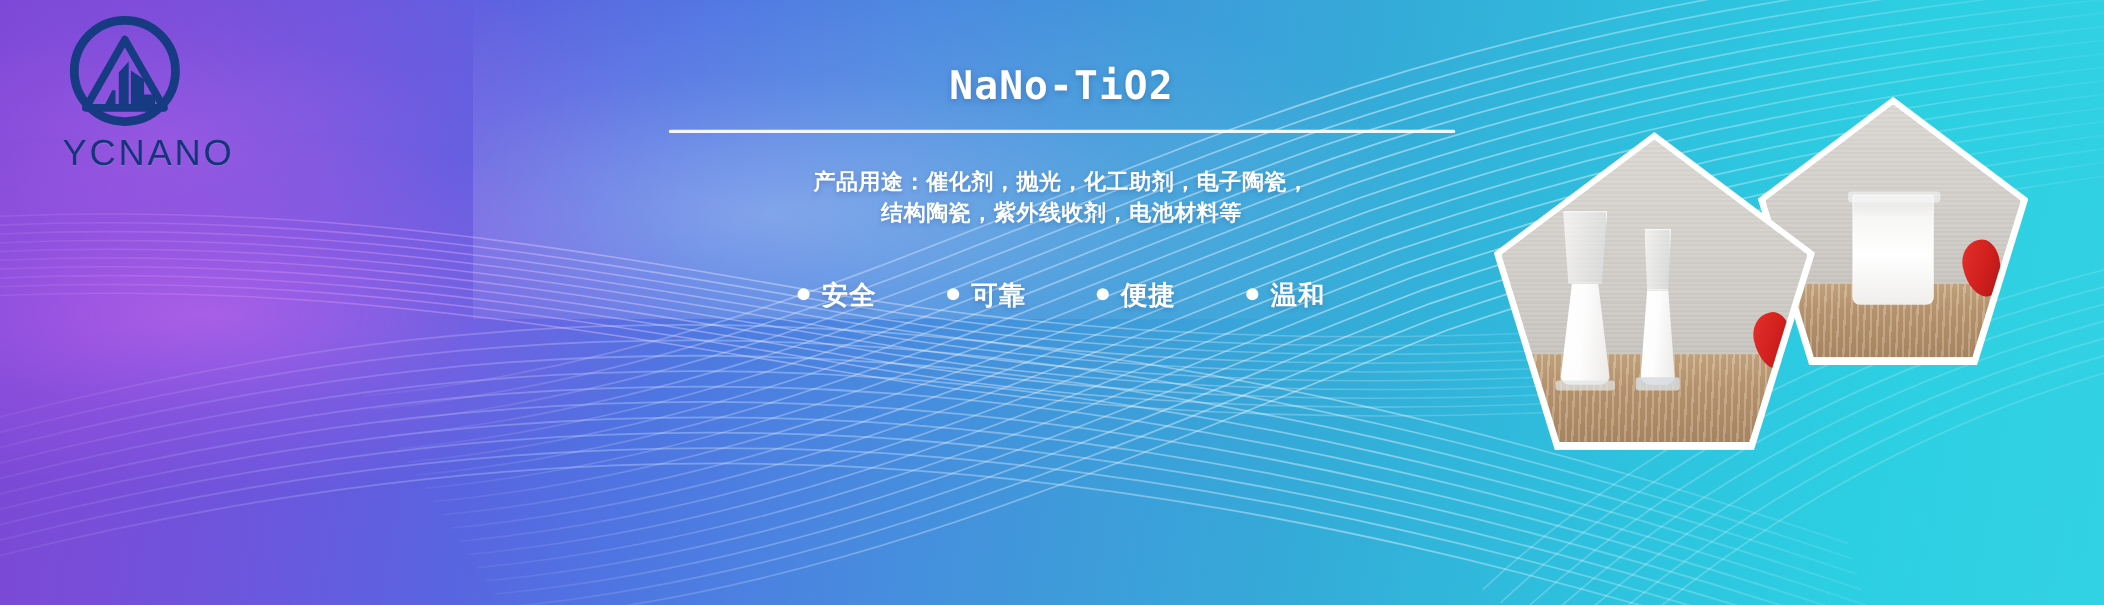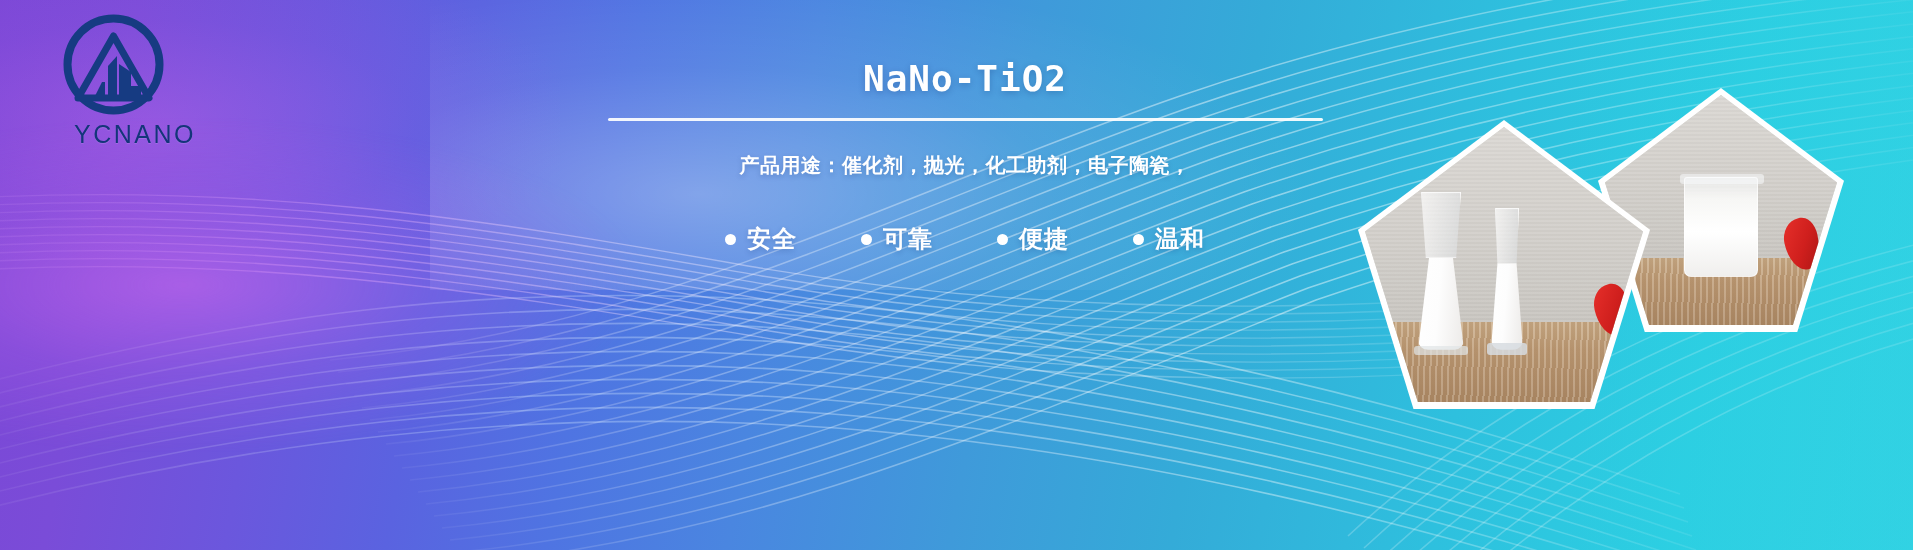--- a/index.html
+++ b/index.html
@@ -53,21 +53,21 @@
     pointer-events:none;
   }
 
   
   .logo{ position:absolute; left:45px; top:12px; width:180px; height:140px; }
   .logo-mark{ position:absolute; left:16px; top:0; width:105px; height:105px; }
   .logo-word{
     position:absolute; left:0; top:108px; width:180px;
     text-align:center;
     color:#14357a;
-    font-size:25px;
+    font-size:33px;
     letter-spacing:2.5px;
     font-weight:400;
     font-family:"Liberation Sans",sans-serif;
     text-shadow:0 1px 0 rgba(255,255,255,.12);
   }
 
   
   .center{
     position:absolute;
     left:470px; top:60px;
@@ -323,20 +323,21 @@
   </div>
 
   <div class="center">
 
     <div class="title">NaNo-TiO2</div>
 
     <div class="rule"></div>
 
     <div class="subtitle">
       <span class="ln">产品用途：催化剂，抛光，化工助剂，电子陶瓷，</span>
+      <span class="ln">结构陶瓷，紫外线收剂，电池材料等</span>
     </div>
 
     <div class="features">
       <div class="feature">
         <span class="dot"></span>
         <span>安全</span>
       </div>
       <div class="feature">
         <span class="dot"></span>
         <span>可靠</span>

